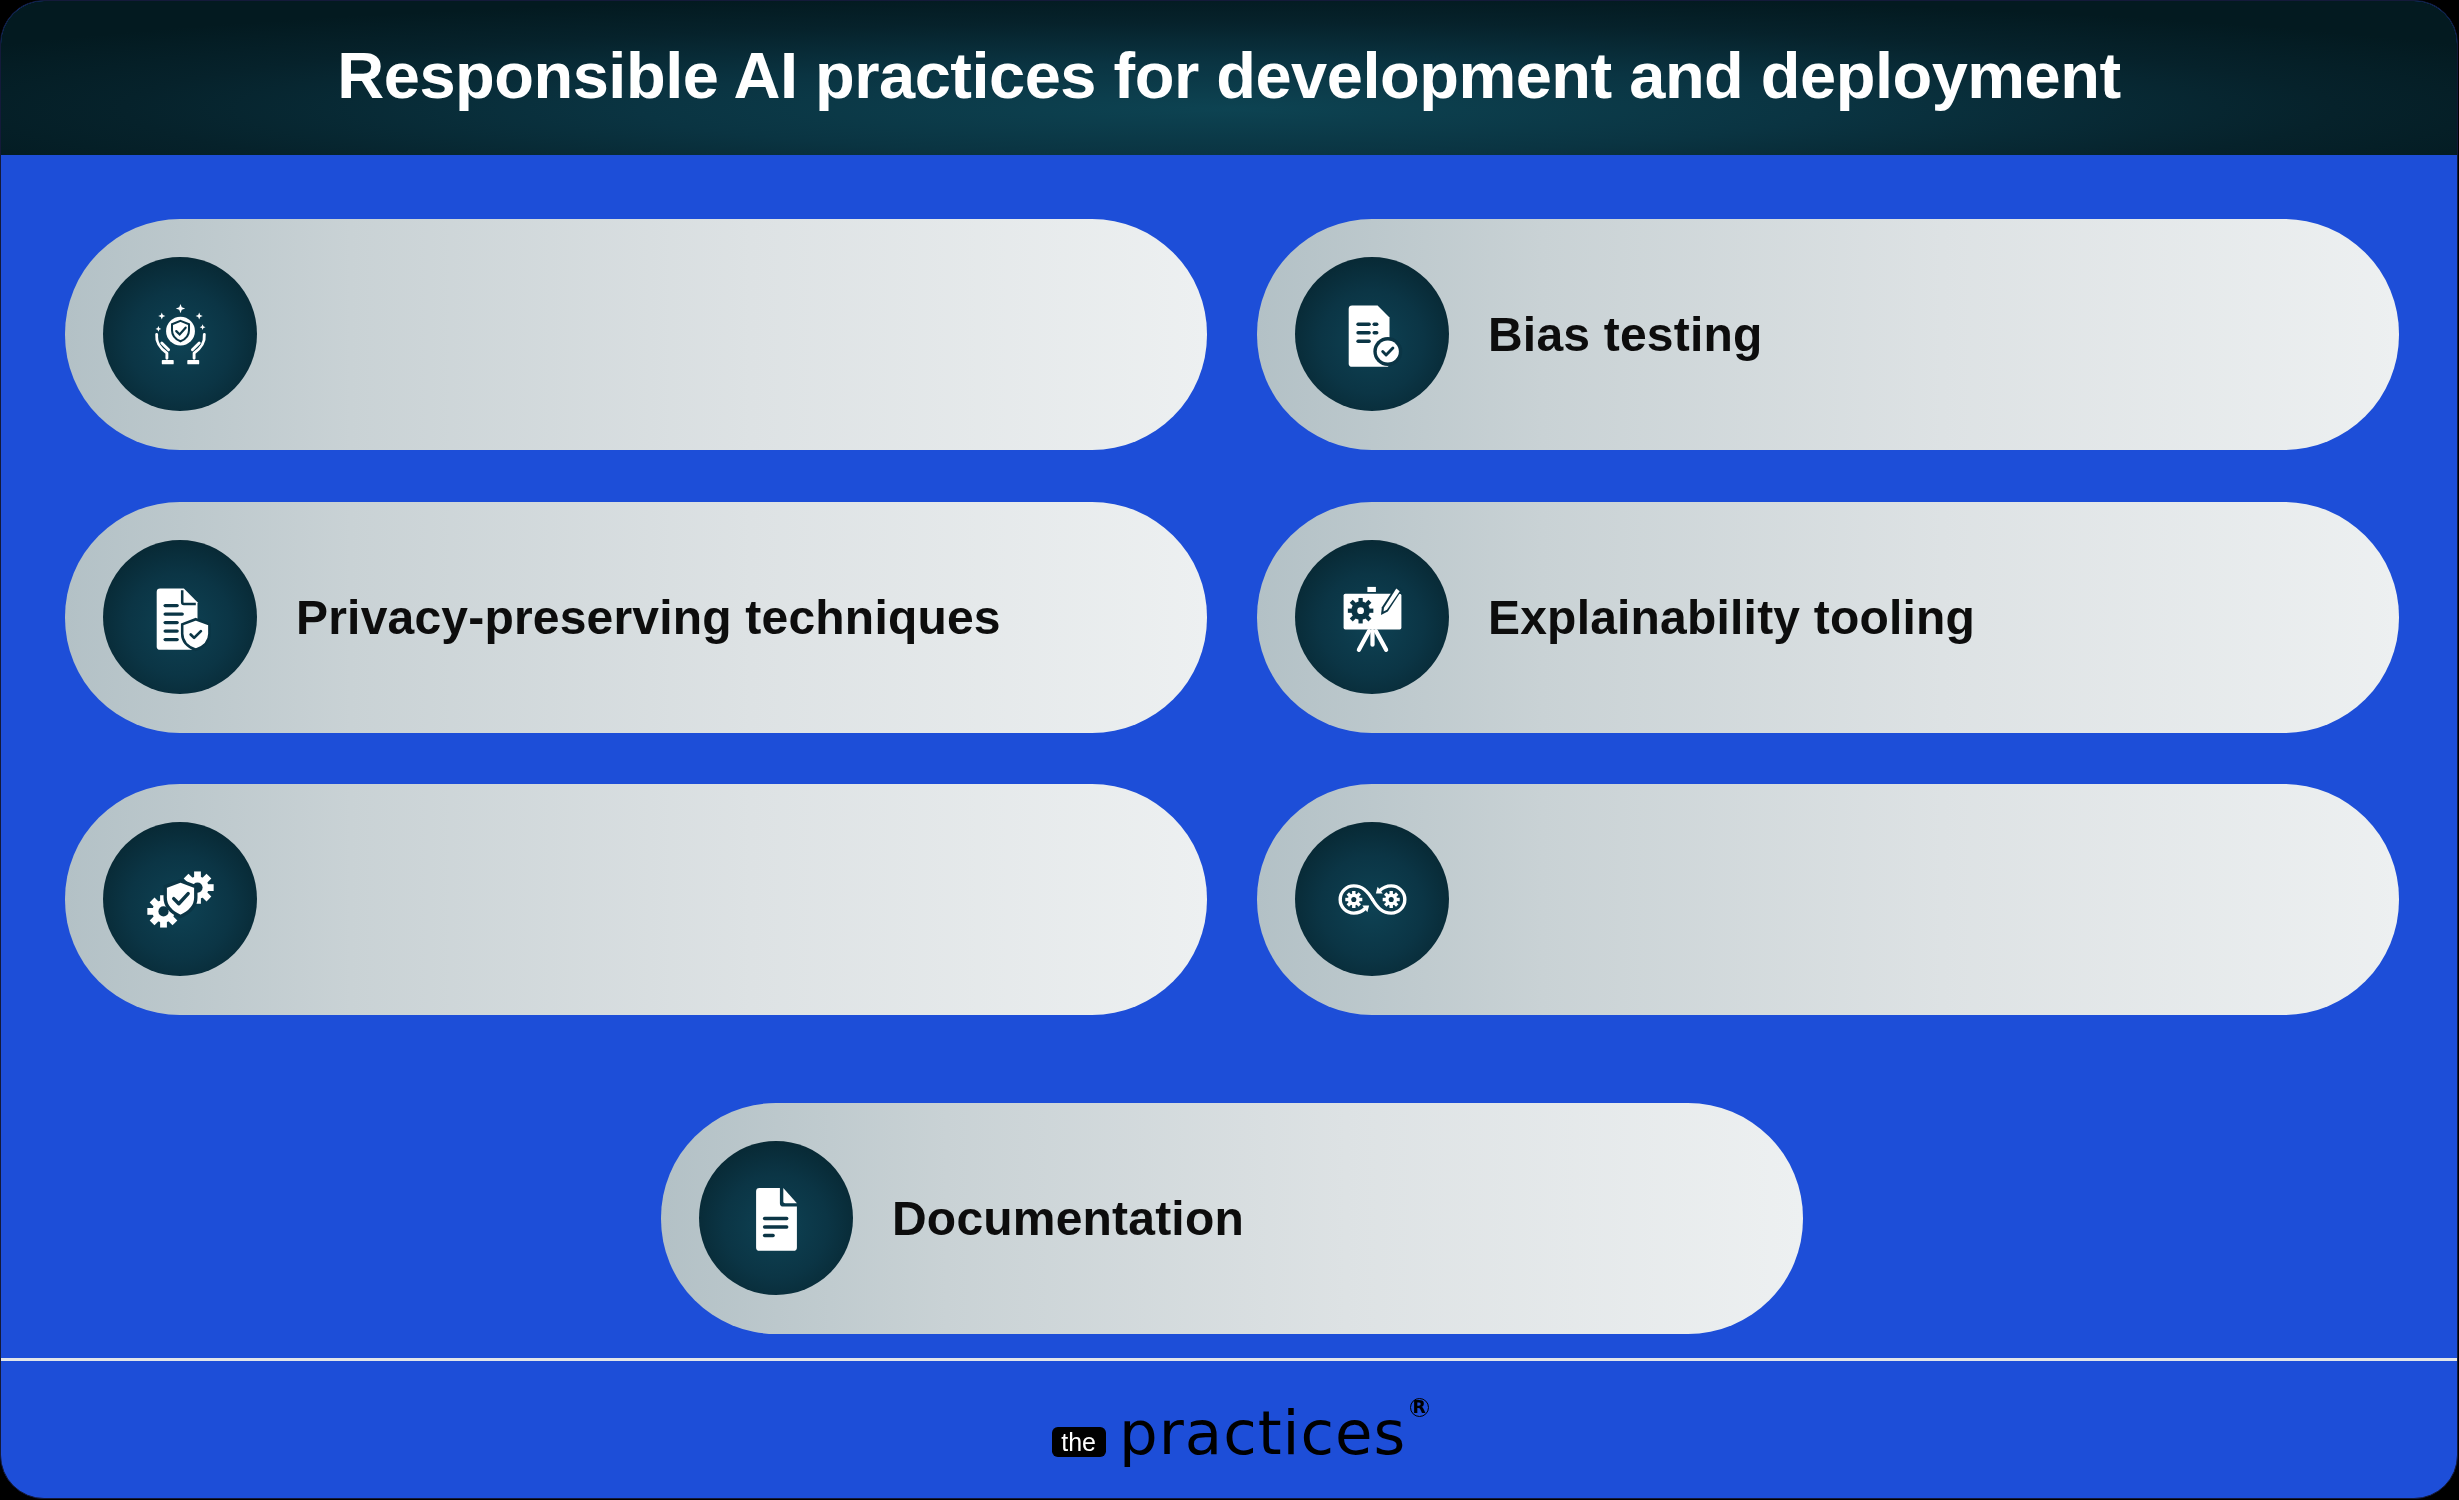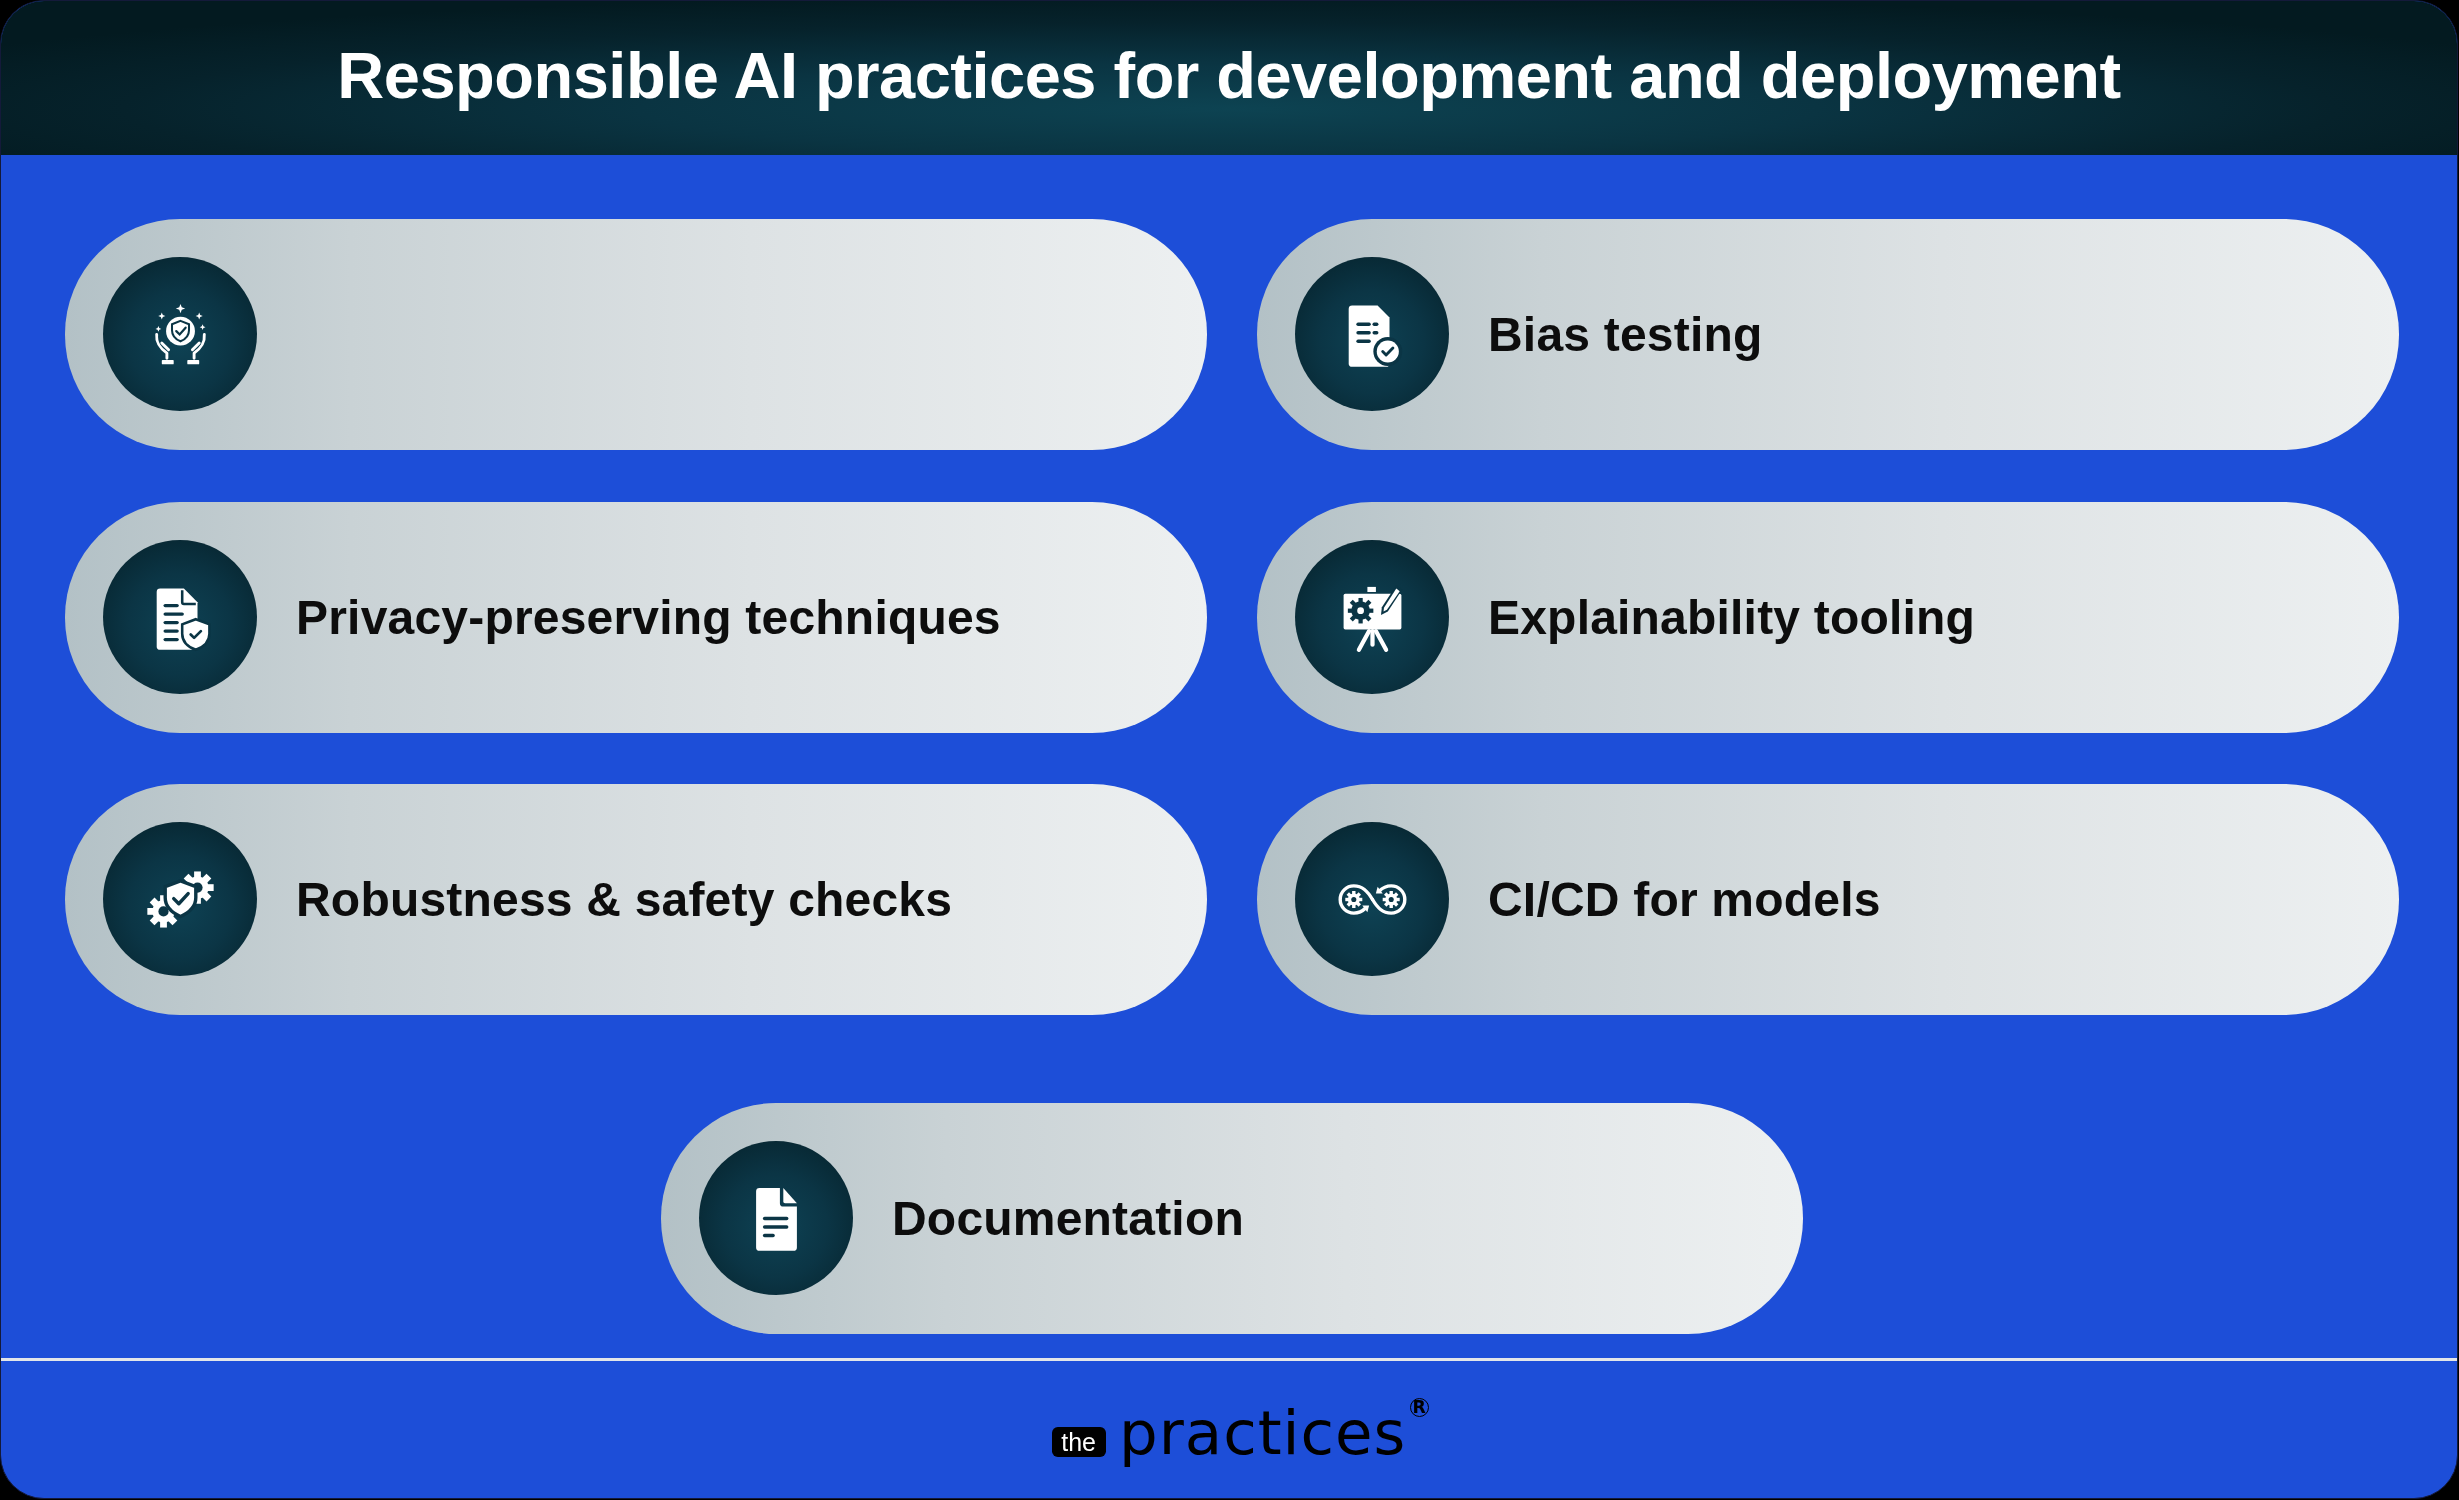--- a/index.html
+++ b/index.html
@@ -176,21 +176,20 @@
             <rect x="-4" y="-19" width="8" height="38" transform="rotate(45)"></rect>
             <rect x="-4" y="-19" width="8" height="38" transform="rotate(-45)"></rect>
           </g>
         </g>
         <circle cx="70" cy="36" r="6" fill="#0b3545"></circle>
         <circle cx="30" cy="64" r="6" fill="#0b3545"></circle>
         <path d="M50 28 l18 7 v13 c0 12 -9 18 -18 22 c-9 -4 -18 -10 -18 -22 v-13z" fill="#fff" stroke="#0b3545" stroke-width="4"></path>
         <path d="M42 49 l6 6 11 -12" fill="none" stroke="#0b3545" stroke-width="4" stroke-linecap="round" stroke-linejoin="round"></path>
       </svg>
     </div>
-    <div class="label">Robustness &amp; safety checks</div>
   </div>
 
   <div class="pill" style="left:1256px; top:783px;">
     <div class="circle">
       <svg viewBox="0 0 100 100">
         <g fill="none" stroke="#fff" stroke-width="4" stroke-linecap="round">
           <path d="M50 50 c-6 -10 -12 -16 -22 -16 a16 16 0 0 0 0 32 c6 0 10 -2 14 -6"></path>
           <path d="M50 50 c6 10 12 16 22 16 a16 16 0 0 0 0 -32 c-6 0 -10 2 -14 6"></path>
         </g>
         <path d="M38 57 l8 0 -2 8z" fill="#fff"></path>
@@ -208,21 +207,20 @@
             <rect x="-2" y="-10" width="4" height="20"></rect>
             <rect x="-10" y="-2" width="20" height="4"></rect>
             <rect x="-2" y="-10" width="4" height="20" transform="rotate(45)"></rect>
             <rect x="-2" y="-10" width="4" height="20" transform="rotate(-45)"></rect>
           </g>
         </g>
         <circle cx="28" cy="50" r="3" fill="#0b3545"></circle>
         <circle cx="72" cy="50" r="3" fill="#0b3545"></circle>
       </svg>
     </div>
-    <div class="label">CI/CD for models</div>
   </div>
 
   <div class="pill" style="left:660px; top:1063px;margin-top:39px;">
     <div class="circle">
       <svg viewBox="0 0 100 100">
         <path d="M30 14 h24 l0 18 a4 4 0 0 0 4 4 h16 v48 a4 4 0 0 1 -4 4 h-40 a4 4 0 0 1 -4 -4 v-66 a4 4 0 0 1 4 -4z" fill="#fff"></path>
         <path d="M58 14 l16 18 h-14 a2 2 0 0 1 -2 -2z" fill="#fff"></path>
         <g stroke="#0b3545" stroke-width="4" stroke-linecap="round">
           <line x1="36" y1="50" x2="62" y2="50"></line>
           <line x1="36" y1="60" x2="62" y2="60"></line>

